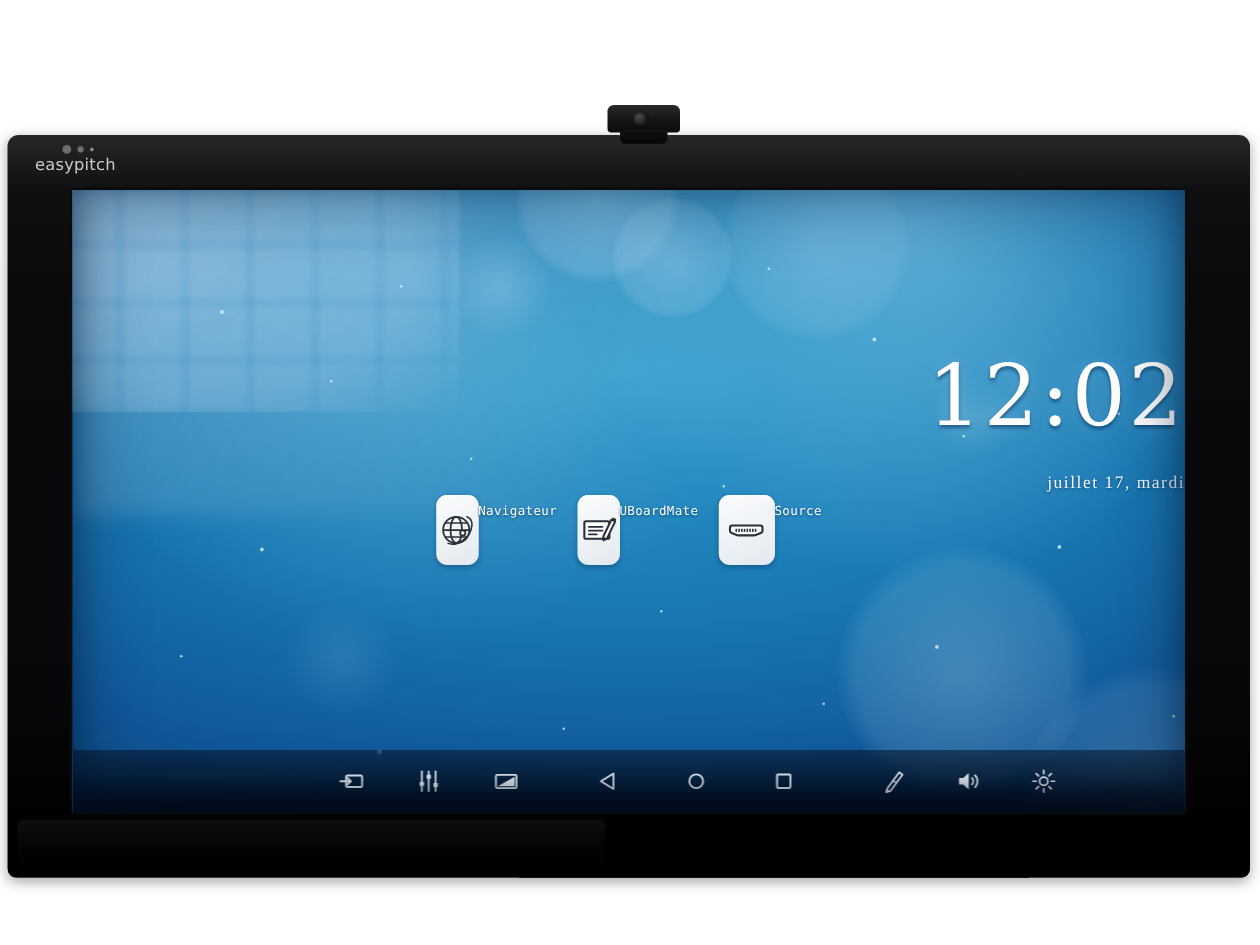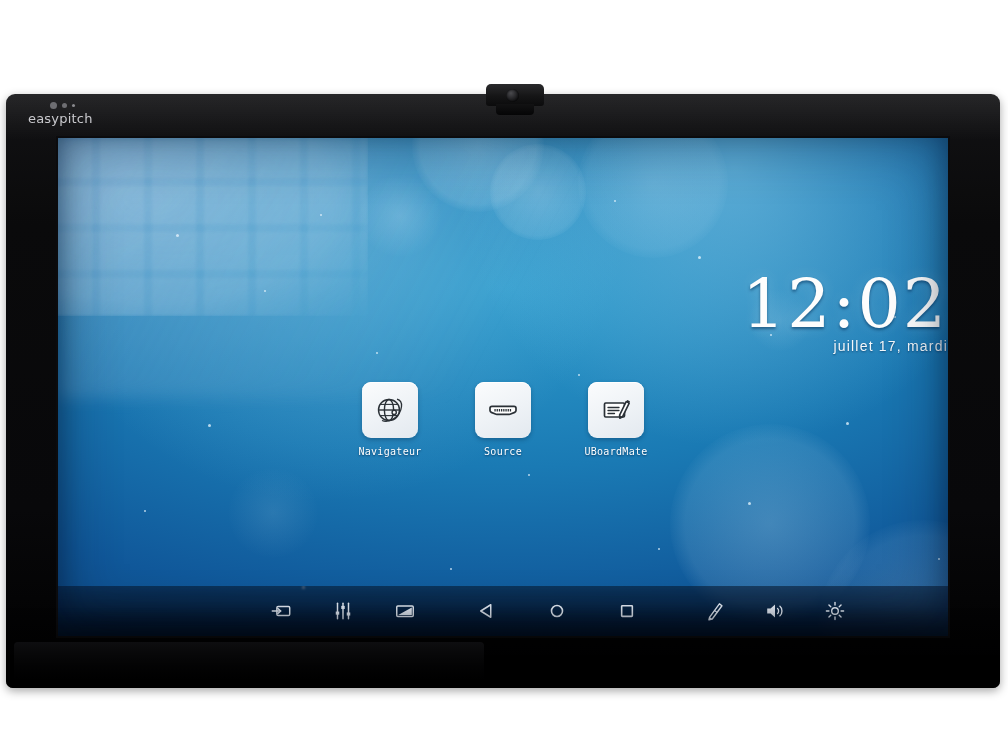--- a/index.html
+++ b/index.html
@@ -41,21 +41,21 @@
   .webcam .cam-clip {
     position: absolute; left: 14px; top: 20px;
     width: 38px; height: 11px;
     background: linear-gradient(180deg,#121213,#050506);
     border-radius: 0 0 4px 4px;
   }
 
   
   .monitor {
     position: absolute;
-    left: 6px; top: 94px;
+    left: 6px; top: 108px;
     width: 994px; height: 594px;
     background: linear-gradient(180deg,#121214 0%, #0a0a0b 22%, #08080a 70%, #000 100%);
     border-radius: 9px 9px 7px 7px;
     box-shadow: 0 3px 10px rgba(0,0,0,0.35);
     overflow: hidden;
   }
   
   .monitor::before {
     content: "";
     position: absolute; left: 0; top: 0; right: 0; height: 46px;
@@ -174,39 +174,39 @@
   }
   .clock-time {
     font-family: "DejaVu Serif", serif;
     font-size: 68px;
     line-height: 1;
     color: #fdfdfd;
     letter-spacing: 2px;
     text-shadow: 0 2px 3px rgba(0,40,80,0.55), 0 0 16px rgba(255,255,255,0.18);
   }
   .clock-date {
-    margin-top: 0;
-    font-family: Liberation Sans, sans-serif;
+    margin-top: 27px;
+    font-family: Liberation Serif, serif;
     font-size: 14px;
     color: #f4f8fb;
     letter-spacing: 1.2px;
     text-shadow: 0 1px 2px rgba(0,40,80,0.6);
   }
 
   
   .apps-row {
     position: absolute;
     left: 0; right: 0; top: 244px;
     display: flex;
     justify-content: center;
     gap: 30px;
   }
   .app {
     width: 83px;
-    display: flex; flex-direction: column; align-items: center;
+    display: flex; align-items: flex-start;
     cursor: pointer;
   }
   .app-tile {
     width: 56px; height: 56px;
     border-radius: 9px;
     background: linear-gradient(155deg, #fbfcfd 0%, #eef2f6 55%, #e3e9ef 100%);
     box-shadow: 0 2px 4px rgba(0,30,60,0.30), inset 0 1px 0 rgba(255,255,255,0.95);
     display: flex; align-items: center; justify-content: center;
   }
   .app-label {
@@ -328,59 +328,59 @@
               </svg>
             </span>
           </div>
           <div class="app-label">Navigateur</div>
         </div>
 
 
         <div class="app">
           <div class="app-tile">
             <span>
+              <svg width="34" height="34" viewBox="0 0 34 34">
+                <rect x="5.5" y="10" width="20" height="14" rx="1.2" fill="#ffffff" stroke="#2a3036" stroke-width="1.7"></rect>
+                <g stroke="#2a3036" stroke-width="1.3" stroke-linecap="round">
+                  <line x1="9" y1="14.5" x2="20" y2="14.5"></line>
+                  <line x1="9" y1="17.5" x2="20" y2="17.5"></line>
+                  <line x1="9" y1="20.5" x2="15.5" y2="20.5"></line>
+                </g>
+                <g>
+                  <polygon points="20.6,22.2 27.2,8.6 30.2,10.1 23.6,23.7 20.8,25.2" fill="#ffffff" stroke="#2a3036" stroke-width="1.6" stroke-linejoin="round"></polygon>
+                  <polygon points="27.2,8.6 30.2,10.1 31.0,8.2 28.3,6.9" fill="#2a3036"></polygon>
+                  <polygon points="20.8,25.2 23.6,23.7 21.2,22.6" fill="#2a3036"></polygon>
+                </g>
+              </svg>
+            </span>
+          </div>
+          <div class="app-label">UBoardMate</div>
+        </div>
+
+        <div class="app">
+          <div class="app-tile">
+            <span>
               <svg width="36" height="34" viewBox="0 0 36 34">
                 <path d="M5 15.2 C5 14.2 5.9 13.4 7 13.4 H29 C30.1 13.4 31 14.2 31 15.2 L31 17.6 C31 18.4 30.5 19.1 29.7 19.4 L25.6 21.0 C25.2 21.2 24.7 21.3 24.2 21.3 H11.8 C11.3 21.3 10.8 21.2 10.4 21.0 L6.3 19.4 C5.5 19.1 5 18.4 5 17.6 Z" fill="#ffffff" stroke="#2a3036" stroke-width="1.7" stroke-linejoin="round"></path>
                 <g fill="#2a3036">
                   <rect x="9.4" y="16.0" width="1.3" height="2.5"></rect>
                   <rect x="11.6" y="16.0" width="1.3" height="2.5"></rect>
                   <rect x="13.8" y="16.0" width="1.3" height="2.5"></rect>
                   <rect x="16.0" y="16.0" width="1.3" height="2.5"></rect>
                   <rect x="18.2" y="16.0" width="1.3" height="2.5"></rect>
                   <rect x="20.4" y="16.0" width="1.3" height="2.5"></rect>
                   <rect x="22.6" y="16.0" width="1.3" height="2.5"></rect>
                   <rect x="24.8" y="16.0" width="1.3" height="2.5"></rect>
                 </g>
               </svg>
             </span>
           </div>
           <div class="app-label">Source</div>
         </div>
 
-        <div class="app">
-          <div class="app-tile">
-            <span>
-              <svg width="34" height="34" viewBox="0 0 34 34">
-                <rect x="5.5" y="10" width="20" height="14" rx="1.2" fill="#ffffff" stroke="#2a3036" stroke-width="1.7"></rect>
-                <g stroke="#2a3036" stroke-width="1.3" stroke-linecap="round">
-                  <line x1="9" y1="14.5" x2="20" y2="14.5"></line>
-                  <line x1="9" y1="17.5" x2="20" y2="17.5"></line>
-                  <line x1="9" y1="20.5" x2="15.5" y2="20.5"></line>
-                </g>
-                <g>
-                  <polygon points="20.6,22.2 27.2,8.6 30.2,10.1 23.6,23.7 20.8,25.2" fill="#ffffff" stroke="#2a3036" stroke-width="1.6" stroke-linejoin="round"></polygon>
-                  <polygon points="27.2,8.6 30.2,10.1 31.0,8.2 28.3,6.9" fill="#2a3036"></polygon>
-                  <polygon points="20.8,25.2 23.6,23.7 21.2,22.6" fill="#2a3036"></polygon>
-                </g>
-              </svg>
-            </span>
-          </div>
-          <div class="app-label">UBoardMate</div>
-        </div>
-
 
       </div>
 
       <div class="sysbar">
 
         <div class="sysbar-group g-left">
           <div class="sysbtn">
             <svg width="22" height="22" viewBox="0 0 24 24" fill="none" stroke="#eef3f9" stroke-width="1.6" stroke-linecap="round" stroke-linejoin="round">
               <rect x="7.5" y="7" width="14" height="10" rx="1.4"></rect>
               <line x1="2.5" y1="12" x2="11.5" y2="12"></line>

